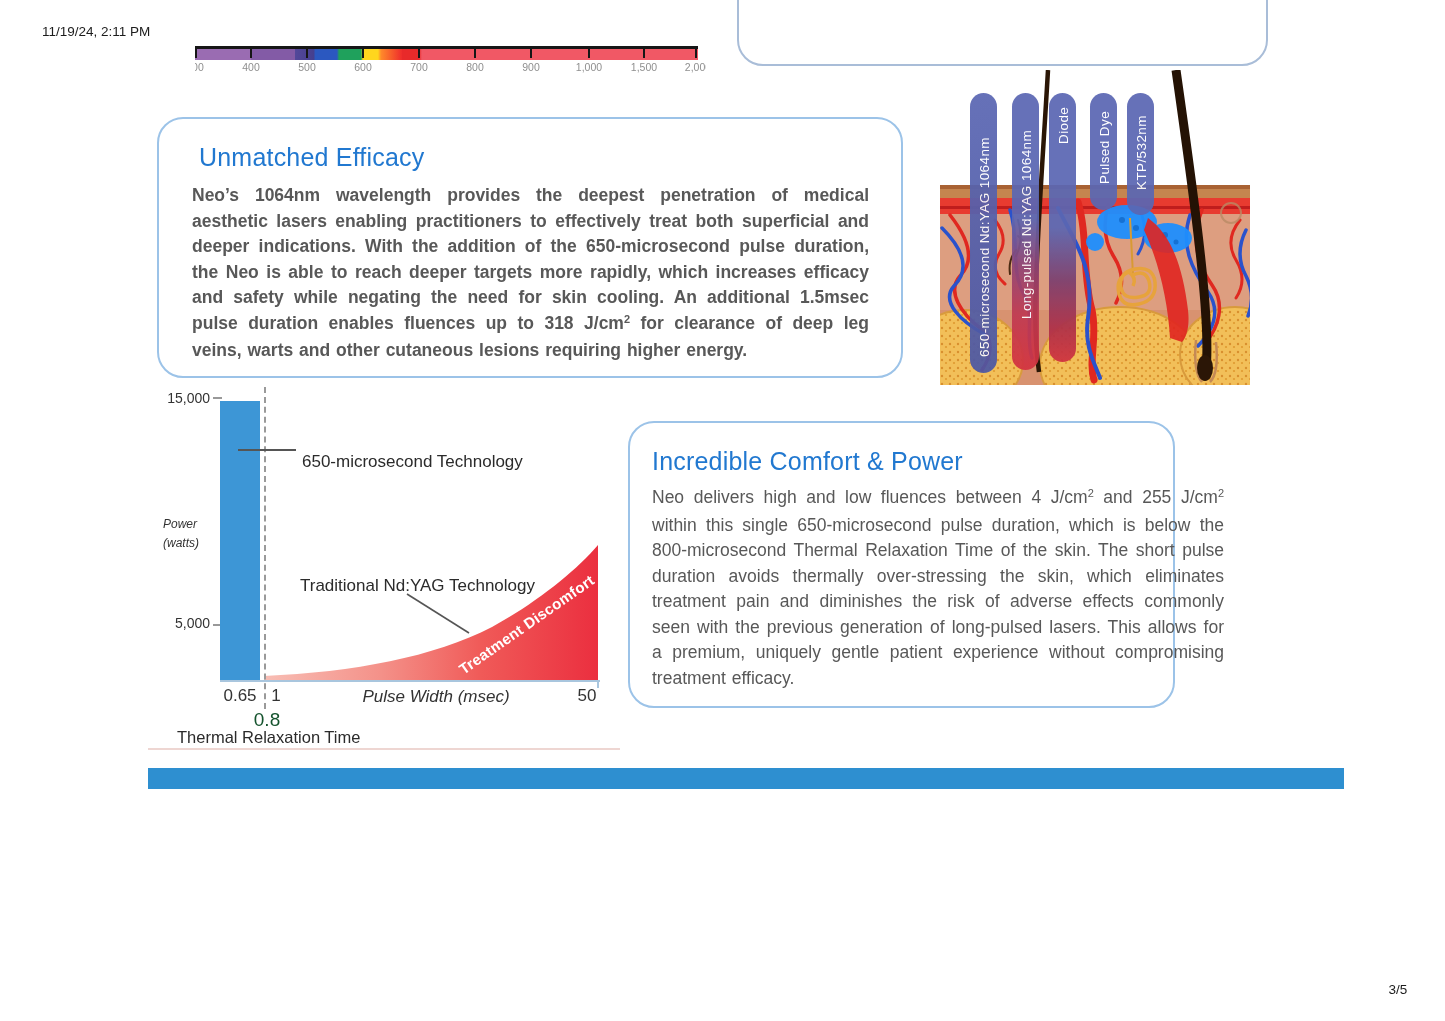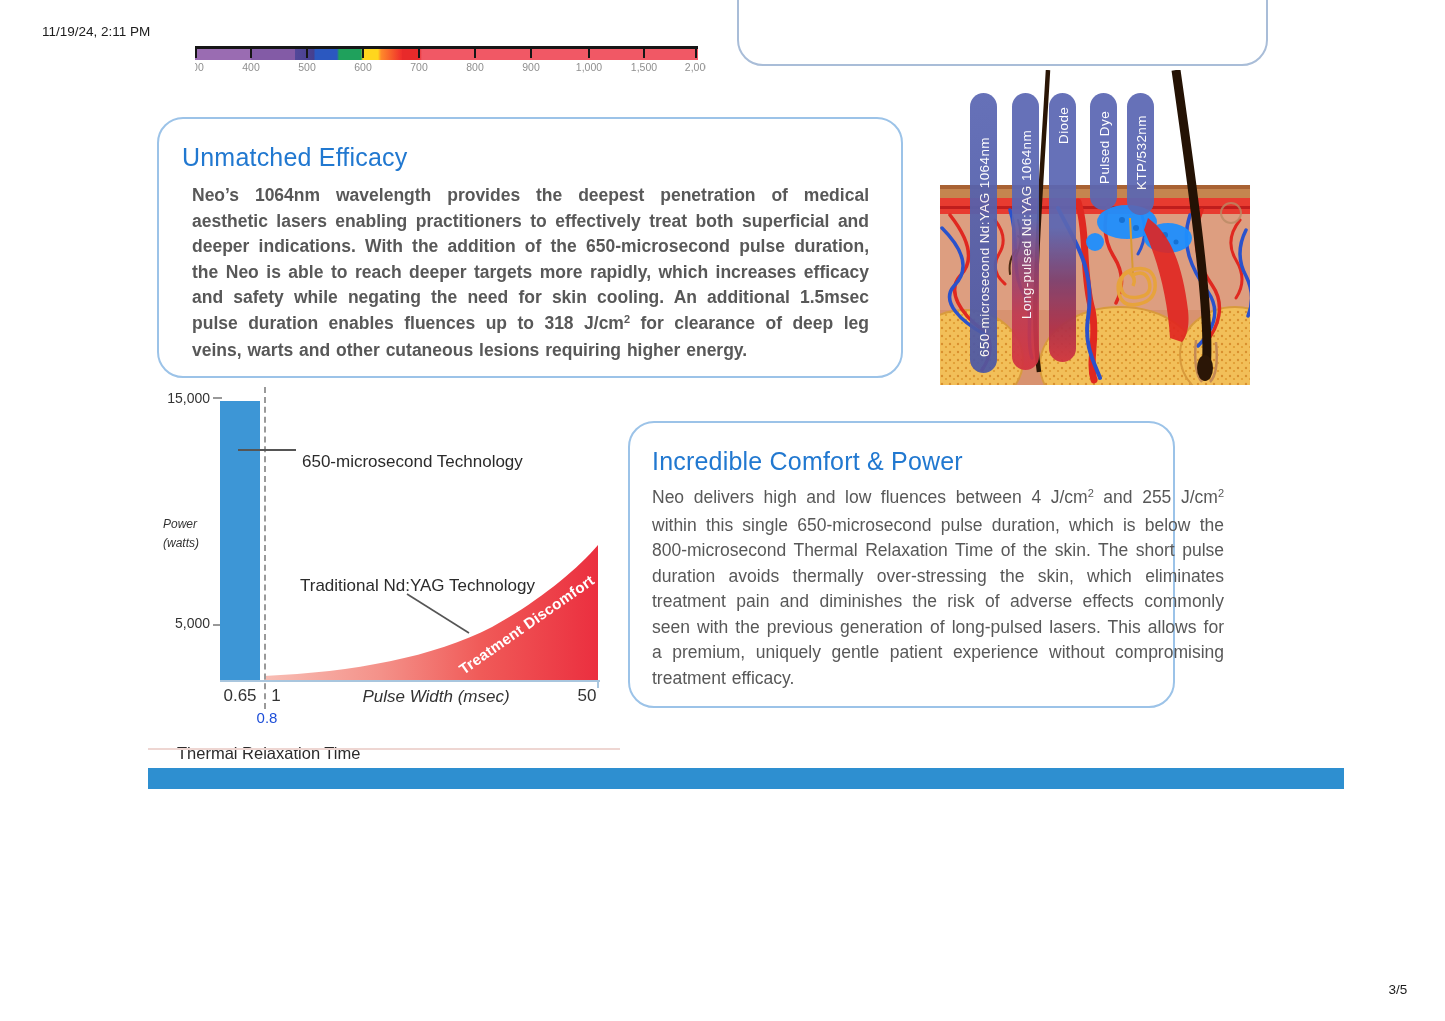--- a/index.html
+++ b/index.html
@@ -31,21 +31,21 @@
   .spec-tick { position:absolute; top:0; width:2px; height:12px; background:#161616; }
   .spec-label { position:absolute; top:15px; width:40px; text-align:center; font-size:10.5px; color:#8f8f8f; }
 
   
   .roundbox { border:2px solid #9cc3e8; border-radius:26px; background:#fff; }
   .box-title { font-size:25px; color:#2178d0; letter-spacing:.2px; }
   .box-body  { font-size:17.5px; line-height:25.5px; color:#585858; text-align:justify; word-spacing:1px; }
   .sup { font-size:11px; position:relative; top:-6px; }
 
   .efficacy { left:157px; top:117px; width:746px; height:261px; }
-  .efficacy .box-title { position:absolute; left:23px; top:24px; }
+  .efficacy .box-title { position:absolute; left:40px; top:24px; }
   .efficacy .box-body  { position:absolute; left:33px; top:64px; width:677px;font-weight:bold; }
 
   .comfort { left:628px; top:421px; width:547px; height:287px; }
   .comfort .box-title { position:absolute; left:22px; top:24px; }
   .comfort .box-body  { position:absolute; left:22px; top:62px; width:572px; }
 
   
   .chart { left:150px; top:385px; width:470px; height:370px; }
   .chart .ytick-label { position:absolute; width:60px; text-align:right; font-size:14px; color:#333; }
   .chart .tickmark { position:absolute; width:9px; height:2px; background:#999; }
@@ -55,22 +55,22 @@
   .chart .rtick { position:absolute; left:447px; top:297px; width:2px; height:6px; background:#a9c6de; }
   .chart .dashline { position:absolute; left:114px; top:2px; height:322px; width:0; border-left:2px dashed #9a9a9a; }
   .chart .callout-line { position:absolute; left:88px; top:64px; width:58px; height:2px; background:#555; }
   .chart .anno { position:absolute; font-size:17px; color:#2b2b2b; white-space:nowrap; }
   .chart .treat { position:absolute; left:296px; top:228px; width:170px; height:20px;
                   transform:rotate(-35deg); color:#fff; font-size:15px; font-weight:600;
                   letter-spacing:.3px; white-space:nowrap; }
   .chart .xtick { position:absolute; top:301px; text-align:center; font-size:17px; color:#333; }
   .chart .xaxis-title { position:absolute; left:196px; top:302px; width:180px; text-align:center;
                         font-size:17px; font-style:italic; color:#333; }
-  .chart .trt-val { position:absolute; left:100px; top:324px; width:34px; text-align:center; font-size:15px; color:#1d4ed8; }
-  .chart .trt-label { position:absolute; left:27px; top:343px; font-size:16.5px; color:#2b2b2b; white-space:nowrap;margin-top:16px; }
+  .chart .trt-val { position:absolute; left:100px; top:324px; width:34px; text-align:center; font-size:19px; color:#14532d; }
+  .chart .trt-label { position:absolute; left:27px; top:343px; font-size:16.5px; color:#2b2b2b; white-space:nowrap; }
 
   .faintline { left:148px; top:748px; width:472px; height:2px; background:#eed6d2; }
   .bluebar { left:148px; top:768px; width:1196px; height:21px; background:#2e8fd0; }
 
   svg text { font-family:"Liberation Sans", sans-serif; }
 </style>
 </head>
 <body>
 
 <div class="page">

